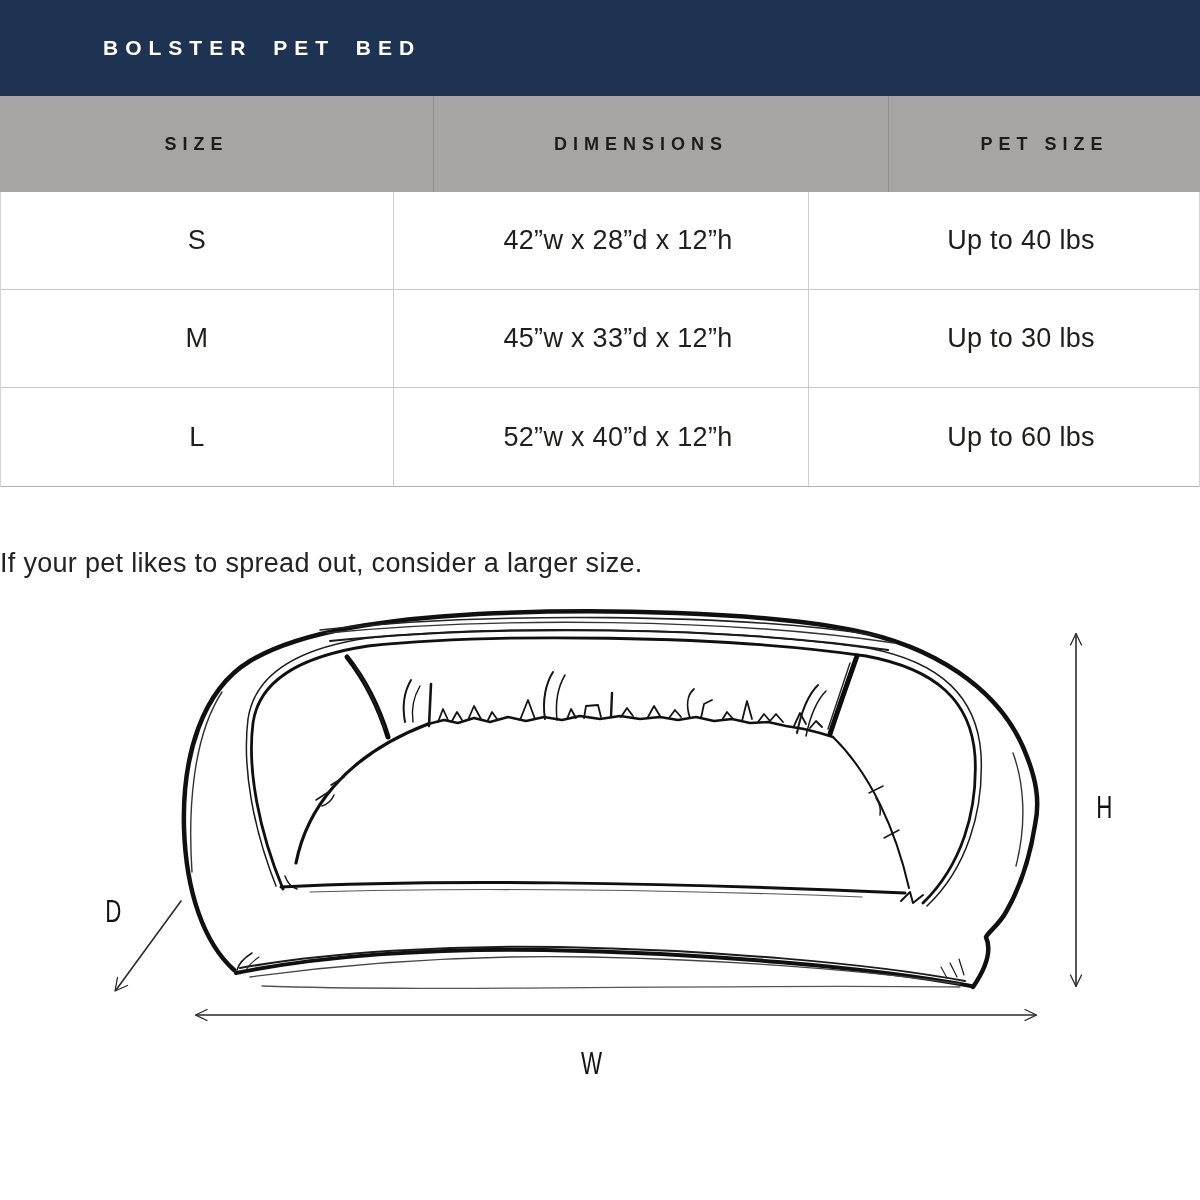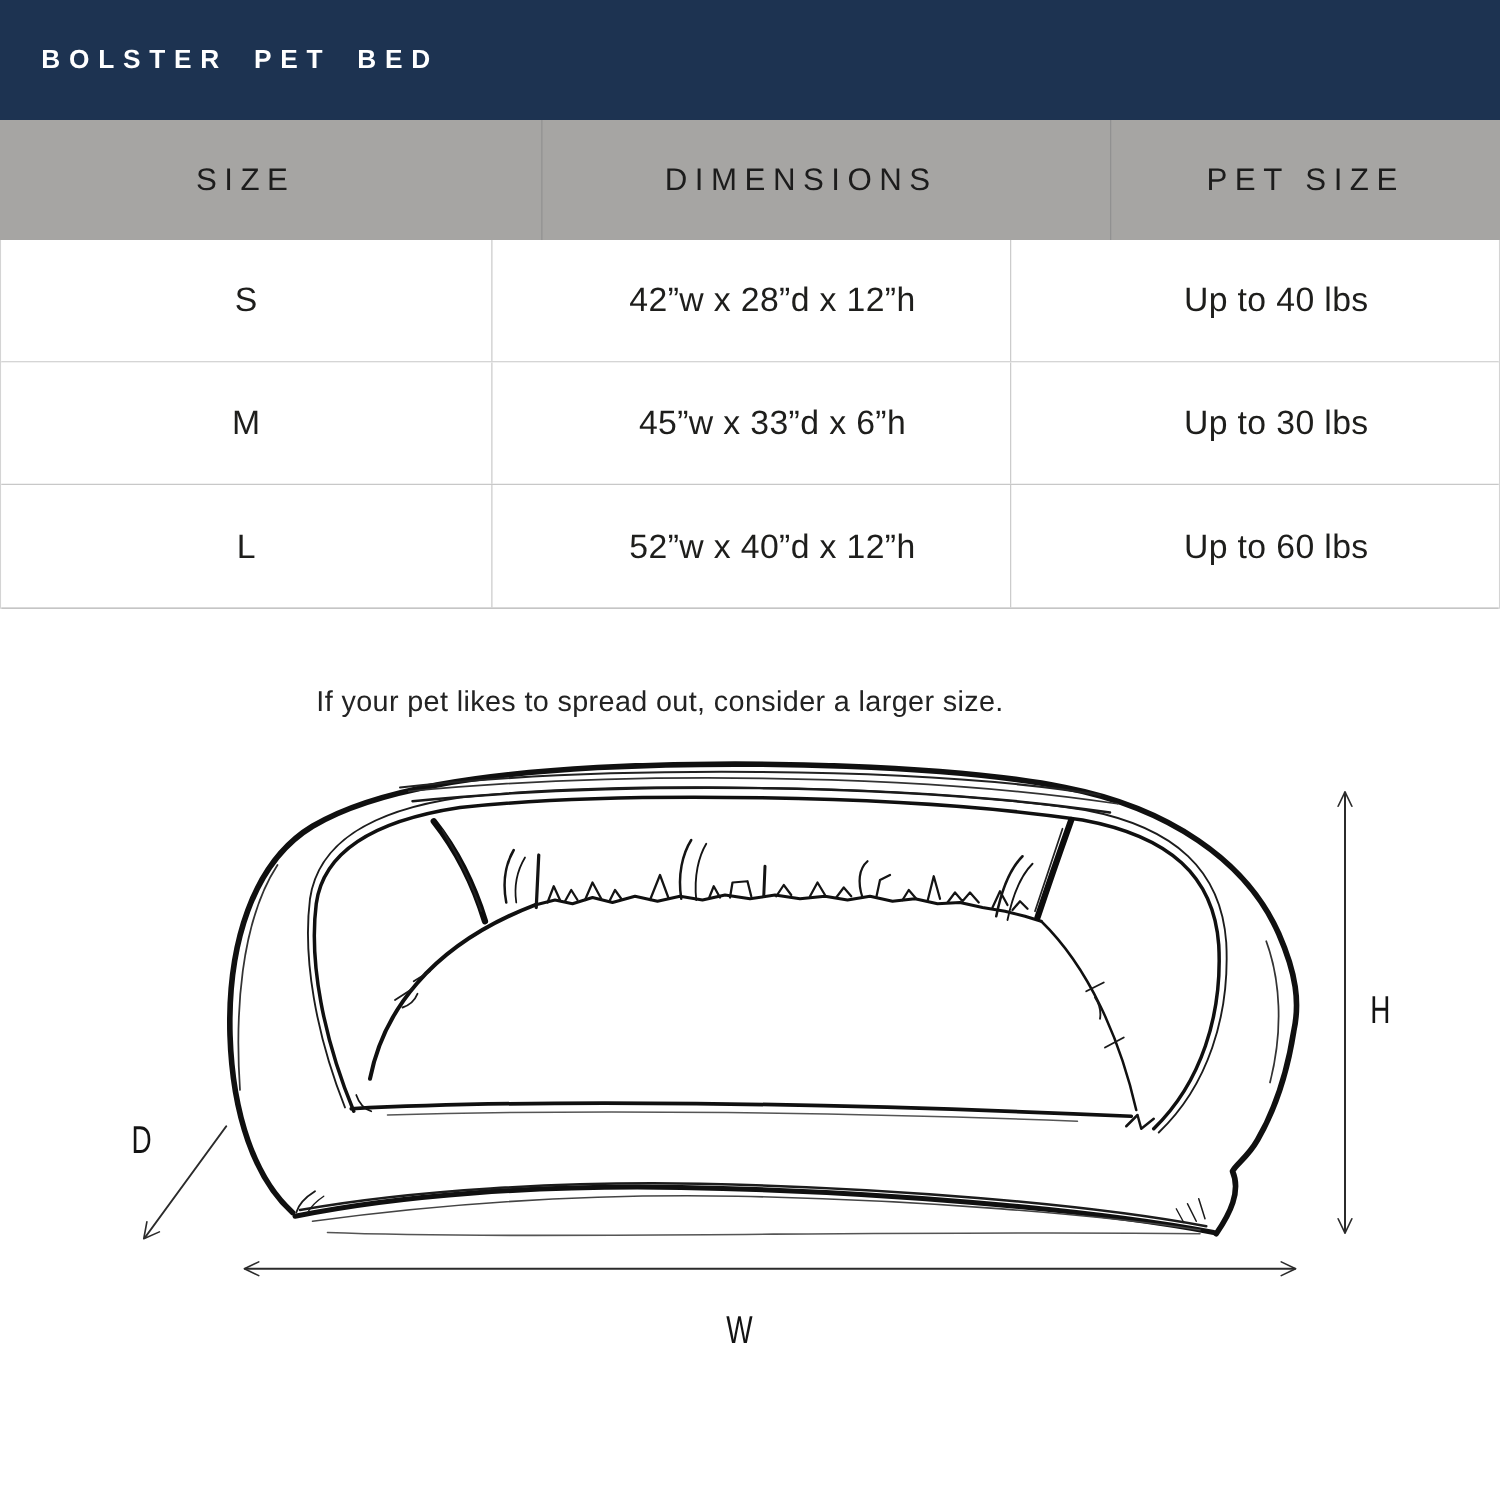--- a/index.html
+++ b/index.html
@@ -1,42 +1,42 @@
 <!DOCTYPE html>
 <html><head>
 <meta charset="utf-8">
 <style>
   * { margin:0; padding:0; box-sizing:border-box; }
   html,body { width:1200px; height:1200px; background:#ffffff; overflow:hidden;
               font-family:"Liberation Sans", sans-serif; }
   .page { position:relative; width:1200px; height:1200px; background:#fff; }
 
   
-  .title-bar { height:96px; background:#1d3351; display:flex; align-items:center; padding-left:33px; }
+  .title-bar { height:96px; background:#1d3351; display:flex; align-items:center; padding-left:103px; }
   .title-bar h1 { color:#ffffff; font-size:21px; font-weight:700;
                   letter-spacing:7px; word-spacing:8px; }
 
   
   .thead { height:96px; background:#a6a5a3; display:flex; }
   .th { display:flex; align-items:center; justify-content:center;
-        font-size:25px; font-weight:400; letter-spacing:6px; color:#1c1c1c; }
+        font-size:18px; font-weight:700; letter-spacing:6px; color:#1c1c1c; }
   .c1 { width:393px; } .c2 { width:415px; } .c3 { flex:1;text-align:center; }
   .th.c2, .th.c3 { border-left:1px solid #919191;margin-left:40px; }
 
   .tbody { border-left:1px solid #d4d4d4; border-right:1px solid #d4d4d4; }
   .tr { height:98px; display:flex; background:#fff; border-bottom:1px solid #c8c8c8; }
   .tr:last-child { height:99px; border-bottom:1px solid #b3b3b3; }
   .td { display:flex; align-items:center; justify-content:center;
         font-size:27px; color:#1e1e1c; letter-spacing:0.3px; }
   .td.c1 { width:392px; } .td.c2 { width:415px; }
   .td.c2, .td.c3 { border-left:1px solid #cccccc;padding-left:34px; }
 
   
-  .note { position:absolute; left:0; top:548px; width:1056px; text-align:center;
-          font-size:23px; color:#232323; letter-spacing:0.3px; }
+  .note { position:absolute; left:0; top:548px; width:1056px; text-align:left;
+          font-size:27px; color:#232323; letter-spacing:0.3px; }
 
   
   .diagram-svg { position:absolute; left:0; top:0; width:1200px; height:1200px; pointer-events:none; }
   .dim { position:absolute; font-size:31px; font-weight:500; color:#131313;
          transform:scaleX(0.72); transform-origin:center; letter-spacing:0; }
   .dim-h { left:1093px; top:790px; }
   .dim-w { left:577px; top:1046px; }
   .dim-d { left:102px; top:894px; }
 </style>
 </head>
@@ -55,21 +55,21 @@
   </div>
 
   <div class="tbody">
     <div class="tr">
       <div class="td c1">S</div>
       <div class="td c2">42”w x 28”d x 12”h</div>
       <div class="td c3">Up to 40 lbs</div>
     </div>
     <div class="tr">
       <div class="td c1">M</div>
-      <div class="td c2">45”w x 33”d x 6”h</div>
+      <div class="td c2">45”w x 33”d x 12”h</div>
       <div class="td c3">Up to 30 lbs</div>
     </div>
     <div class="tr">
       <div class="td c1">L</div>
       <div class="td c2">52”w x 40”d x 12”h</div>
       <div class="td c3">Up to 60 lbs</div>
     </div>
   </div>
 
   <p class="note">If your pet likes to spread out, consider a larger size.</p>

